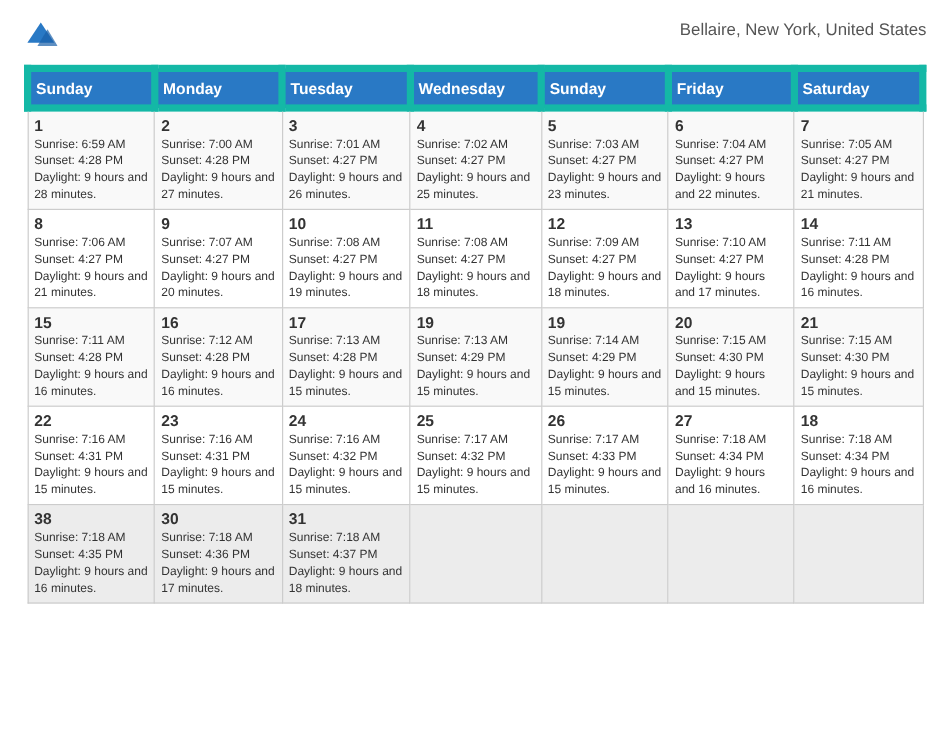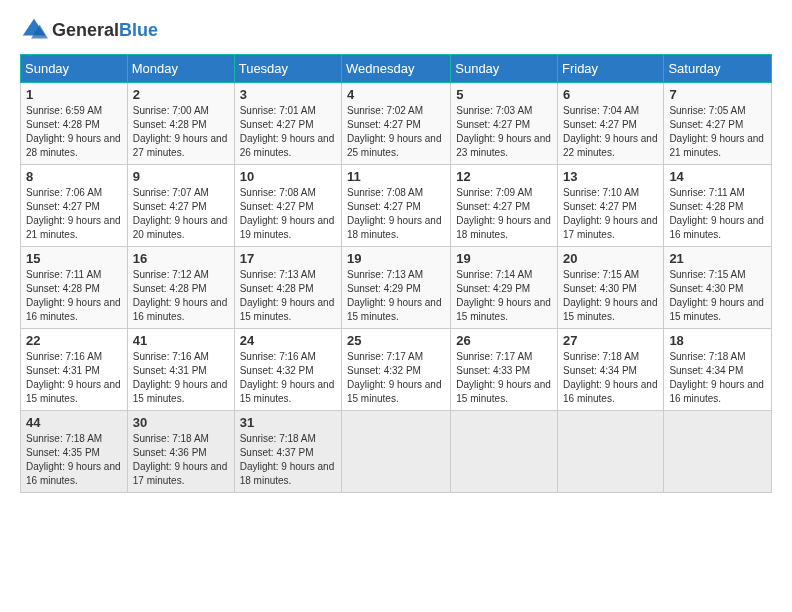--- a/index.html
+++ b/index.html
@@ -38,24 +38,24 @@
       color: #555;
     }
     .calendar {
       width: 100%;
       border-collapse: collapse;
     }
     .calendar thead th {
       background-color: #2979c5;
       color: #fff;
       font-size: 13px;
-      font-weight: normal;
+      font-weight: bold;
       padding: 6px 4px;
       text-align: left;
-      border: 1px solid #14b8a6;
+      border: 6px solid #14b8a6;
     }
     .calendar tbody td {
       border: 1px solid #ccc;
       vertical-align: top;
       padding: 4px 5px;
       width: 113px;
       min-height: 80px;
       background: #fff;
       font-size: 10.5px;
       color: #333;
@@ -83,25 +83,23 @@
   </style>
 </head>
 <body>
 
 <div class="header-area">
   <div class="logo">
     <svg class="logo-icon" viewBox="0 0 40 40" xmlns="http://www.w3.org/2000/svg">
       <polygon points="20,4 36,28 4,28" fill="#2979c5"></polygon>
       <polygon points="28,12 40,32 16,32" fill="#1a5fa8" opacity="0.7"></polygon>
     </svg>
-    <div>
-      <span style="font-size:18px;font-weight:bold;color:#333;">General</span><span style="font-size:18px;font-weight:bold;color:#2979c5;">Blue</span>
-    </div>
   </div>
   <div class="title-area">
+    <div class="subtitle">Bellaire, New York, United States</div>
   </div>
 </div>
 
 <table class="calendar">
   <thead>
     <tr>
       <th>Sunday</th>
       <th>Monday</th>
       <th>Tuesday</th>
       <th>Wednesday</th>
@@ -200,21 +198,21 @@
         <span class="day-number">21</span>
         <span class="day-info">Sunrise: 7:15 AM<br>Sunset: 4:30 PM<br>Daylight: 9 hours and 15 minutes.</span>
       </td>
       </tr>
       <tr>
         <td>
         <span class="day-number">22</span>
         <span class="day-info">Sunrise: 7:16 AM<br>Sunset: 4:31 PM<br>Daylight: 9 hours and 15 minutes.</span>
       </td>
         <td>
-        <span class="day-number">41</span>
+        <span class="day-number">23</span>
         <span class="day-info">Sunrise: 7:16 AM<br>Sunset: 4:31 PM<br>Daylight: 9 hours and 15 minutes.</span>
       </td>
         <td>
         <span class="day-number">24</span>
         <span class="day-info">Sunrise: 7:16 AM<br>Sunset: 4:32 PM<br>Daylight: 9 hours and 15 minutes.</span>
       </td>
         <td>
         <span class="day-number">25</span>
         <span class="day-info">Sunrise: 7:17 AM<br>Sunset: 4:32 PM<br>Daylight: 9 hours and 15 minutes.</span>
       </td>
@@ -226,21 +224,21 @@
         <span class="day-number">27</span>
         <span class="day-info">Sunrise: 7:18 AM<br>Sunset: 4:34 PM<br>Daylight: 9 hours and 16 minutes.</span>
       </td>
         <td>
         <span class="day-number">18</span>
         <span class="day-info">Sunrise: 7:18 AM<br>Sunset: 4:34 PM<br>Daylight: 9 hours and 16 minutes.</span>
       </td>
       </tr>
       <tr>
         <td>
-        <span class="day-number">44</span>
+        <span class="day-number">38</span>
         <span class="day-info">Sunrise: 7:18 AM<br>Sunset: 4:35 PM<br>Daylight: 9 hours and 16 minutes.</span>
       </td>
         <td>
         <span class="day-number">30</span>
         <span class="day-info">Sunrise: 7:18 AM<br>Sunset: 4:36 PM<br>Daylight: 9 hours and 17 minutes.</span>
       </td>
         <td>
         <span class="day-number">31</span>
         <span class="day-info">Sunrise: 7:18 AM<br>Sunset: 4:37 PM<br>Daylight: 9 hours and 18 minutes.</span>
       </td>

